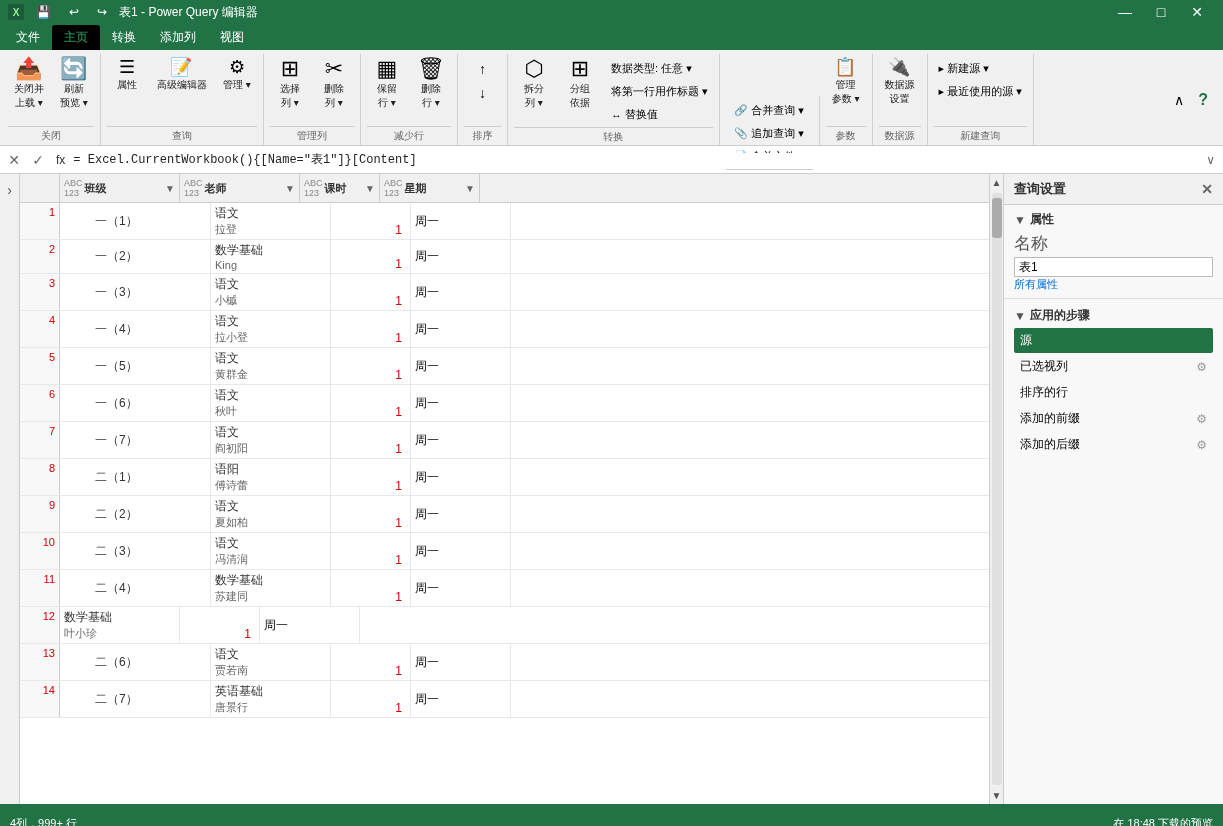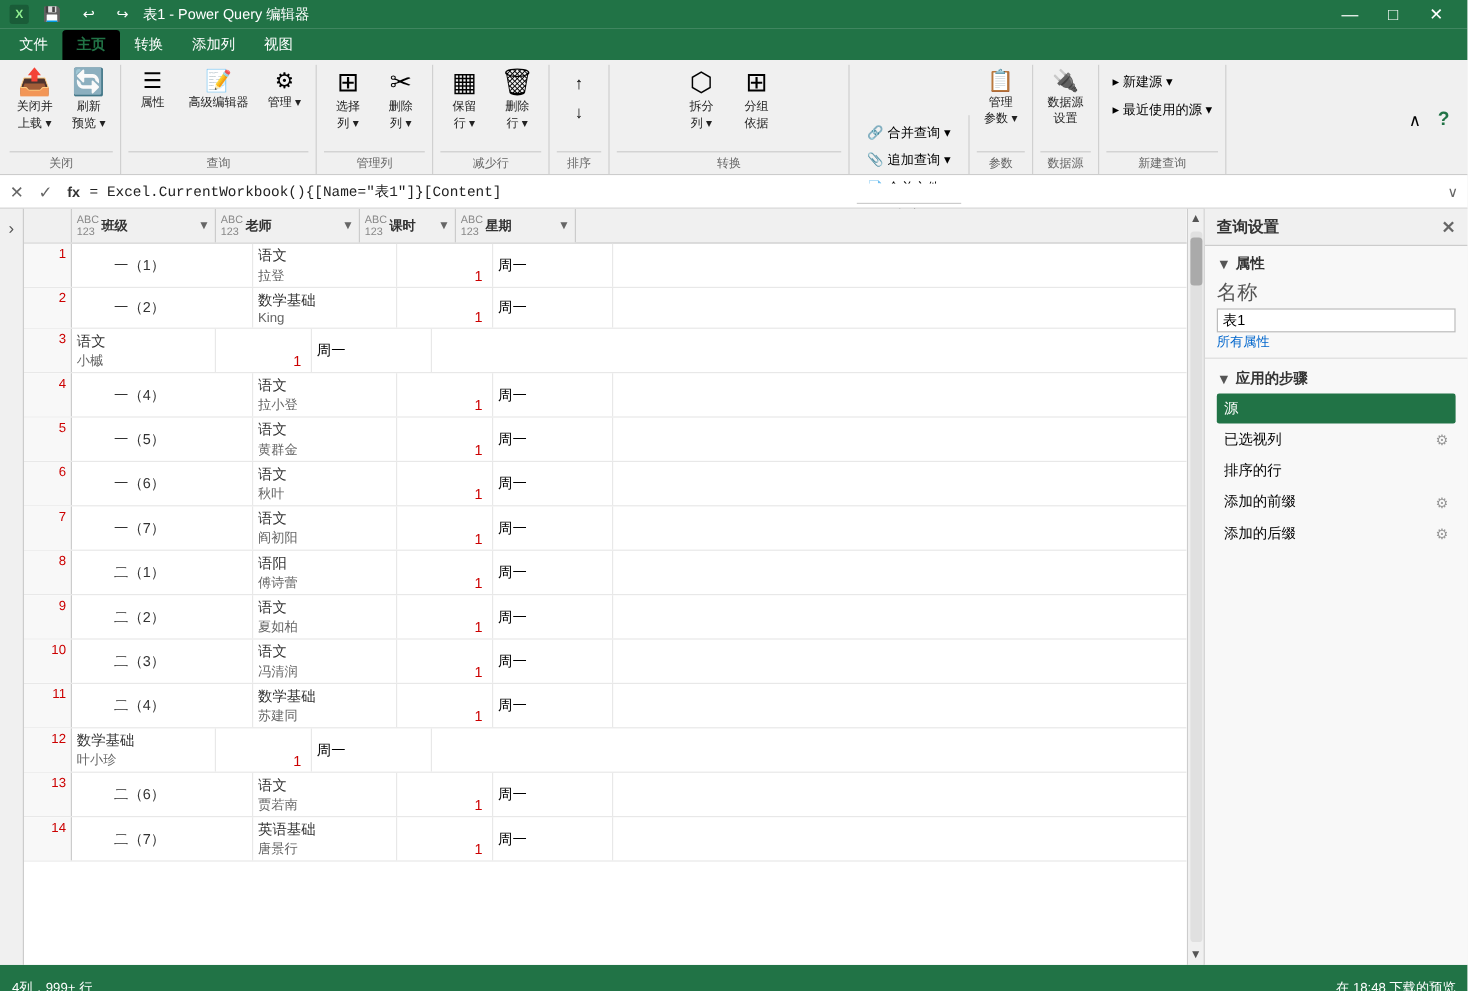--- a/index.html
+++ b/index.html
@@ -409,20 +409,25 @@
   <div class="ribbon-group" style="min-width:200px;">
     <div class="ribbon-group-content" style="gap:6px;">
       <button class="ribbon-btn">
         <span class="icon">⬡</span>
         <span class="label">拆分<br>列 ▾</span>
       </button>
       <button class="ribbon-btn">
         <span class="icon">⊞</span>
         <span class="label">分组<br>依据</span>
       </button>
+      <div class="ribbon-col">
+        <button class="ribbon-btn-small">数据类型: 任意 ▾</button>
+        <button class="ribbon-btn-small">将第一行用作标题 ▾</button>
+        <button class="ribbon-btn-small">↔ 替换值</button>
+      </div>
     </div>
     <div class="ribbon-group-label">转换</div>
   </div>
 
   <div class="ribbon-group" style="min-width:100px;margin-top:42px;">
     <div class="ribbon-group-content">
       <div class="ribbon-col">
         <button class="ribbon-btn-small">🔗 合并查询 ▾</button>
         <button class="ribbon-btn-small">📎 追加查询 ▾</button>
         <button class="ribbon-btn-small">📄 合并文件</button>
@@ -463,21 +468,21 @@
 
   <div style="margin-left:auto; display:flex; align-items:center; gap:4px; padding-right:8px;">
     <button class="ribbon-btn-small" style="font-size:14px;">∧</button>
     <button class="ribbon-btn-small" style="color:#217346; font-weight:bold; font-size:16px;">?</button>
   </div>
 </div>
 
 <div class="formula-bar">
   <button class="formula-bar-btn">✕</button>
   <button class="formula-bar-btn">✓</button>
-  <span style="font-size:12px; font-weight:bold; color:#333; margin:0 4px;">fx</span>
+  <span style="font-size:12px; font-weight:normal; color:#333; margin:0 4px;">fx</span>
   <input class="formula-input" type="text" value="= Excel.CurrentWorkbook(){[Name=&quot;表1&quot;]}[Content]" readonly="" style="">
   <span class="formula-bar-expand">∨</span>
 </div>
 
 <div class="main-area">
 
   <div class="left-toggle">
     <div style="cursor:pointer; color:#555; font-size:14px;">›</div>
   </div>
 
@@ -527,20 +532,23 @@
     </div>
     <div class="cell cell-老师">
       <span class="cell-line1">数学基础</span>
       <span class="cell-line2">King</span>
     </div>
     <div class="cell cell-课时" style="color:#cc0000; justify-content:flex-end; align-items:flex-end; padding-right:8px;">1</div>
     <div class="cell cell-星期">周一</div>
   </div>
         <div class="table-row">
     <div class="row-num" style="color:#c00;">3</div>
+    <div class="cell cell-班级">
+      <span class="cell-line1">一（3）</span>
+    </div>
     <div class="cell cell-老师">
       <span class="cell-line1">语文</span>
       <span class="cell-line2">小槭</span>
     </div>
     <div class="cell cell-课时" style="color:#cc0000; justify-content:flex-end; align-items:flex-end; padding-right:8px;">1</div>
     <div class="cell cell-星期">周一</div>
   </div>
         <div class="table-row">
     <div class="row-num" style="color:#c00;">4</div>
     <div class="cell cell-班级">

